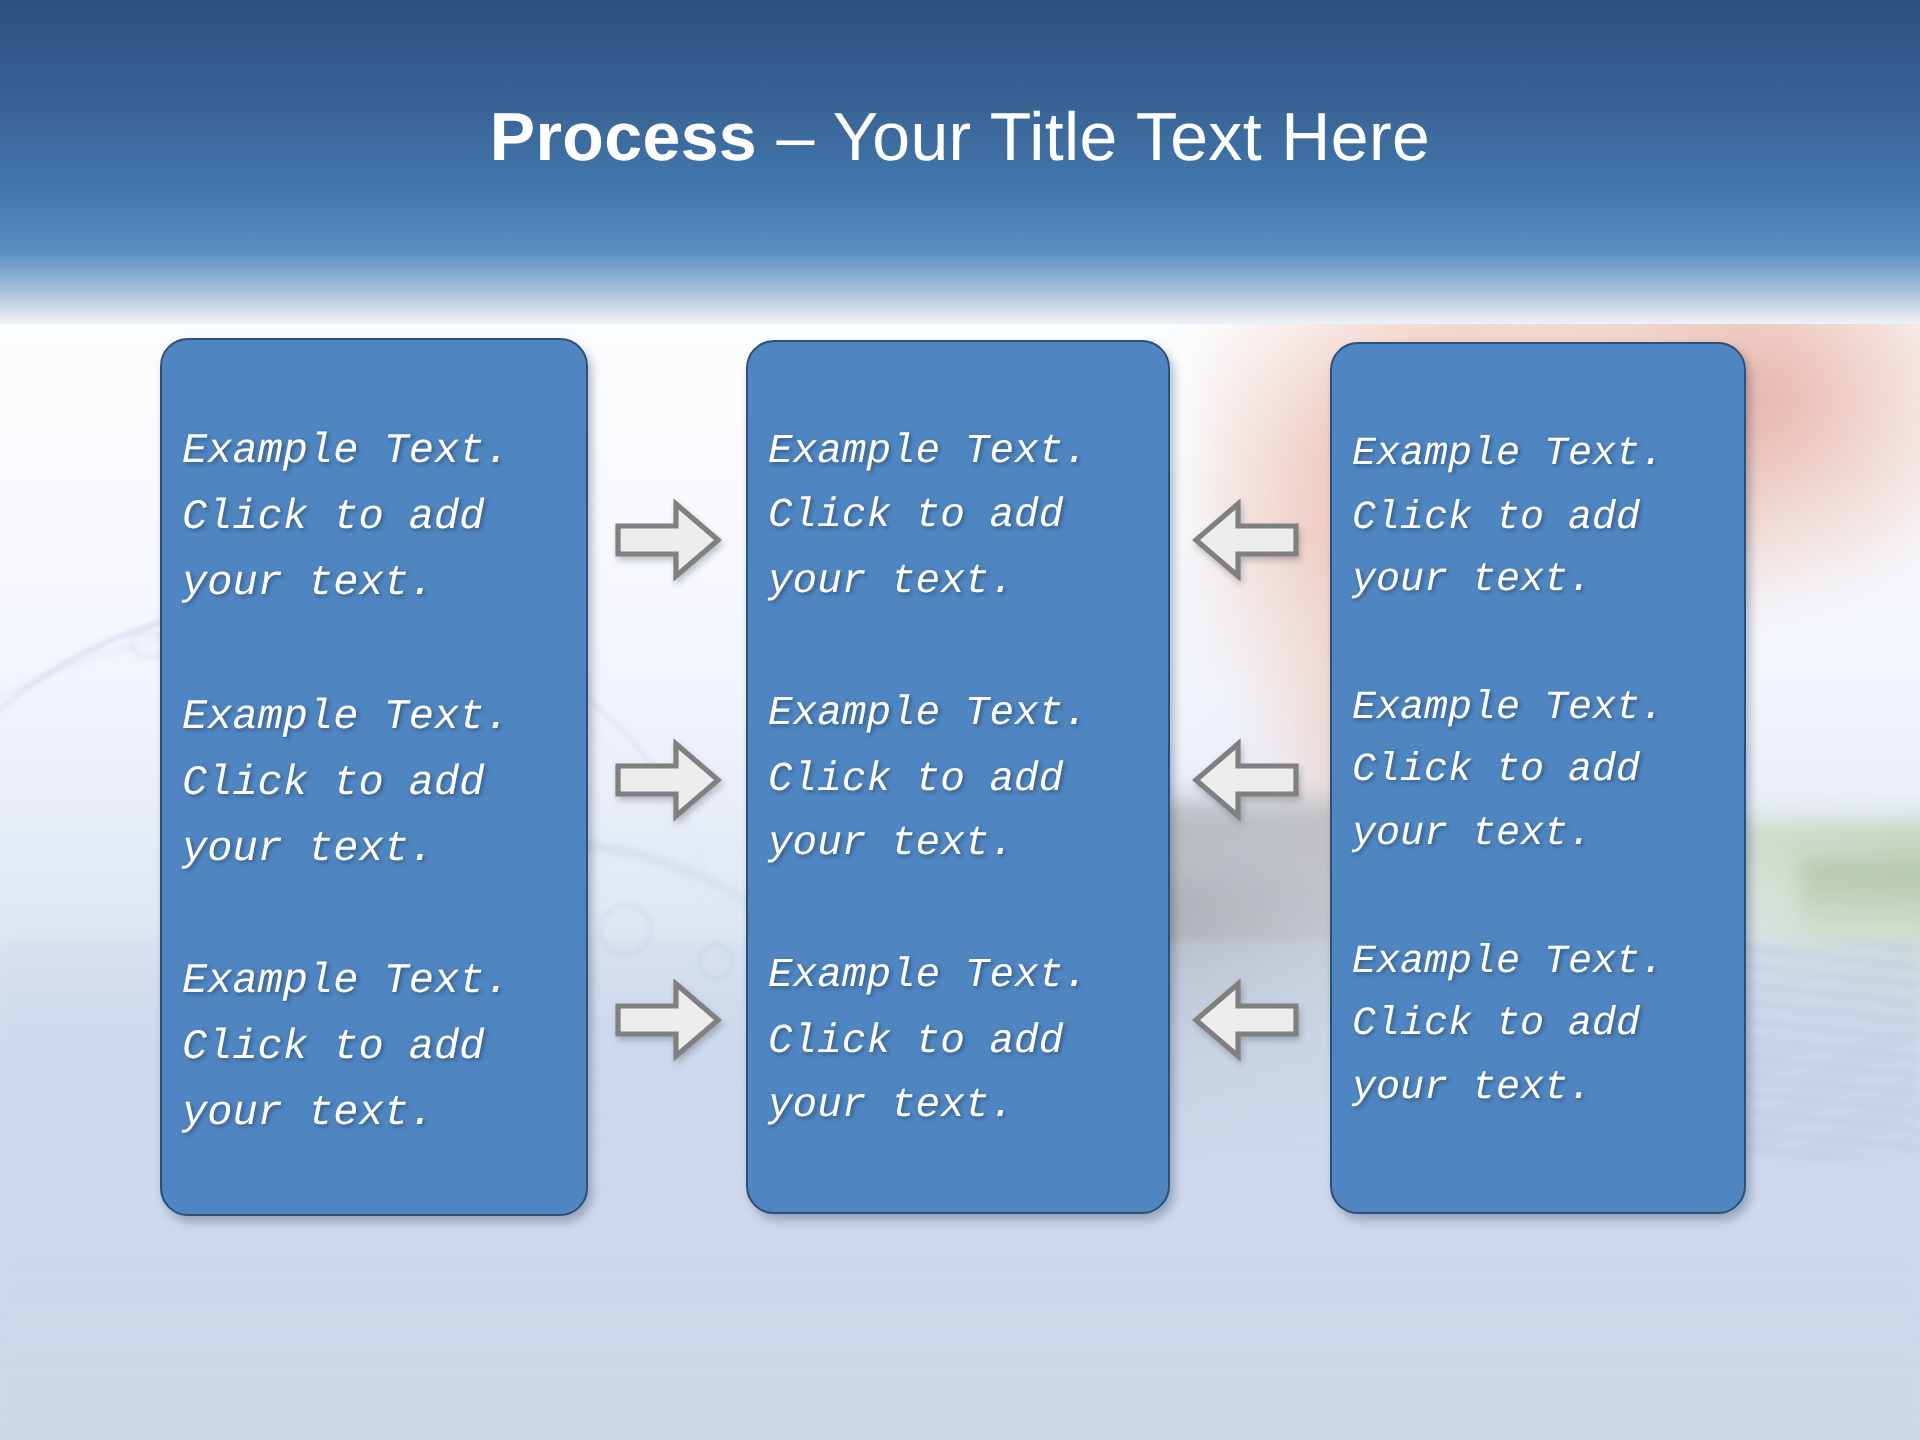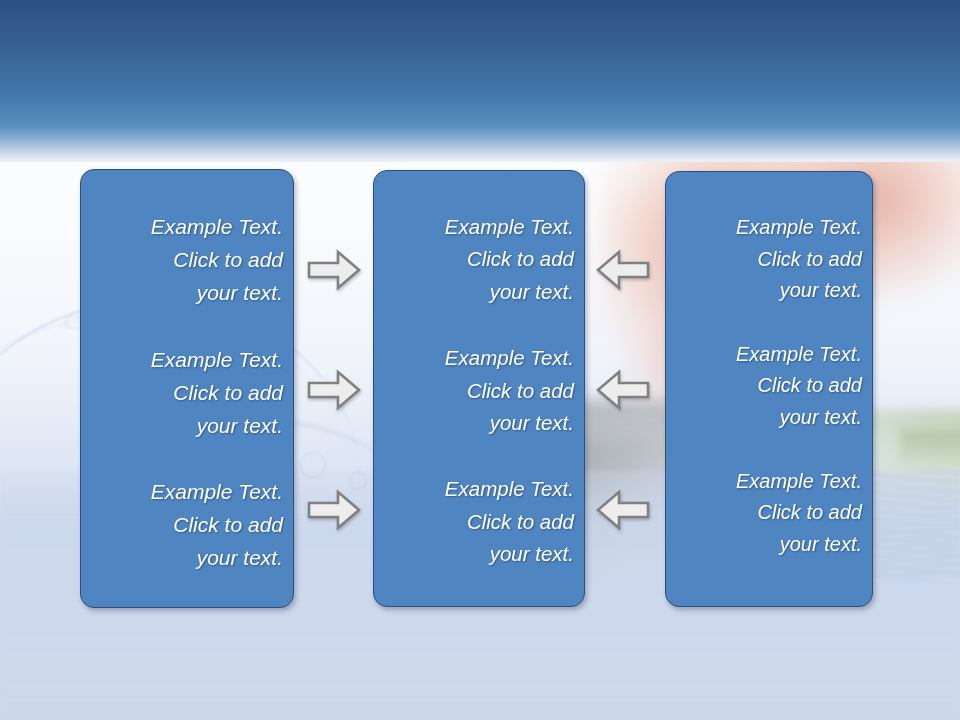--- a/index.html
+++ b/index.html
@@ -176,24 +176,25 @@
     position:absolute; left:0; right:0; top:0; bottom:0;
     display:flex; flex-direction:column;
     justify-content:flex-start;
     padding-top:40px;
   }
   .para {
     color:#ffffff;
     font-style:italic;
     font-size:20.5px;
     line-height:1.58;
-    text-align:right;
+    text-align:left;
     padding:0 10px;
     text-shadow:1px 1px 2px rgba(30,50,78,0.55);
     white-space:pre-line;
+    font-family:Liberation Mono, monospace;
   }
   .box-1 .para { font-size:21px; }
   .box-2 .para { font-size:20.5px; }
   .box-3 .para { font-size:20px; }
   .gap { height:34px; }
   .box-1 .gap { height:33px; }
   .box-3 .gap { height:32px; }
 
   
   .arrow { position:absolute; width:56px; height:44px; }
@@ -222,20 +223,21 @@
   <div class="bg-water"></div>
   <div class="bg-water-ripple"></div>
   <div class="bg-swoosh"></div>
   <div class="bg-swoosh2"></div>
   <div class="bg-wave"></div>
   <div class="bg-bubble" style="left:300px;top:452px;width:26px;height:26px;"></div>
   <div class="bg-bubble" style="left:349px;top:472px;width:18px;height:18px;"></div>
   <div class="bg-bubble" style="left:65px;top:316px;width:20px;height:13px;"></div>
 
   <div class="header"></div>
+  <div class="title"><span class="strong">Process</span><span> – Your Title Text Here</span></div>
 
   <div class="box box-1">
     <div class="box-inner">
       <div class="para">Example Text.
 Click  to add
 your text.</div>
       <div class="gap"></div>
       <div class="para">Example Text.
 Click  to add
 your text.</div>

